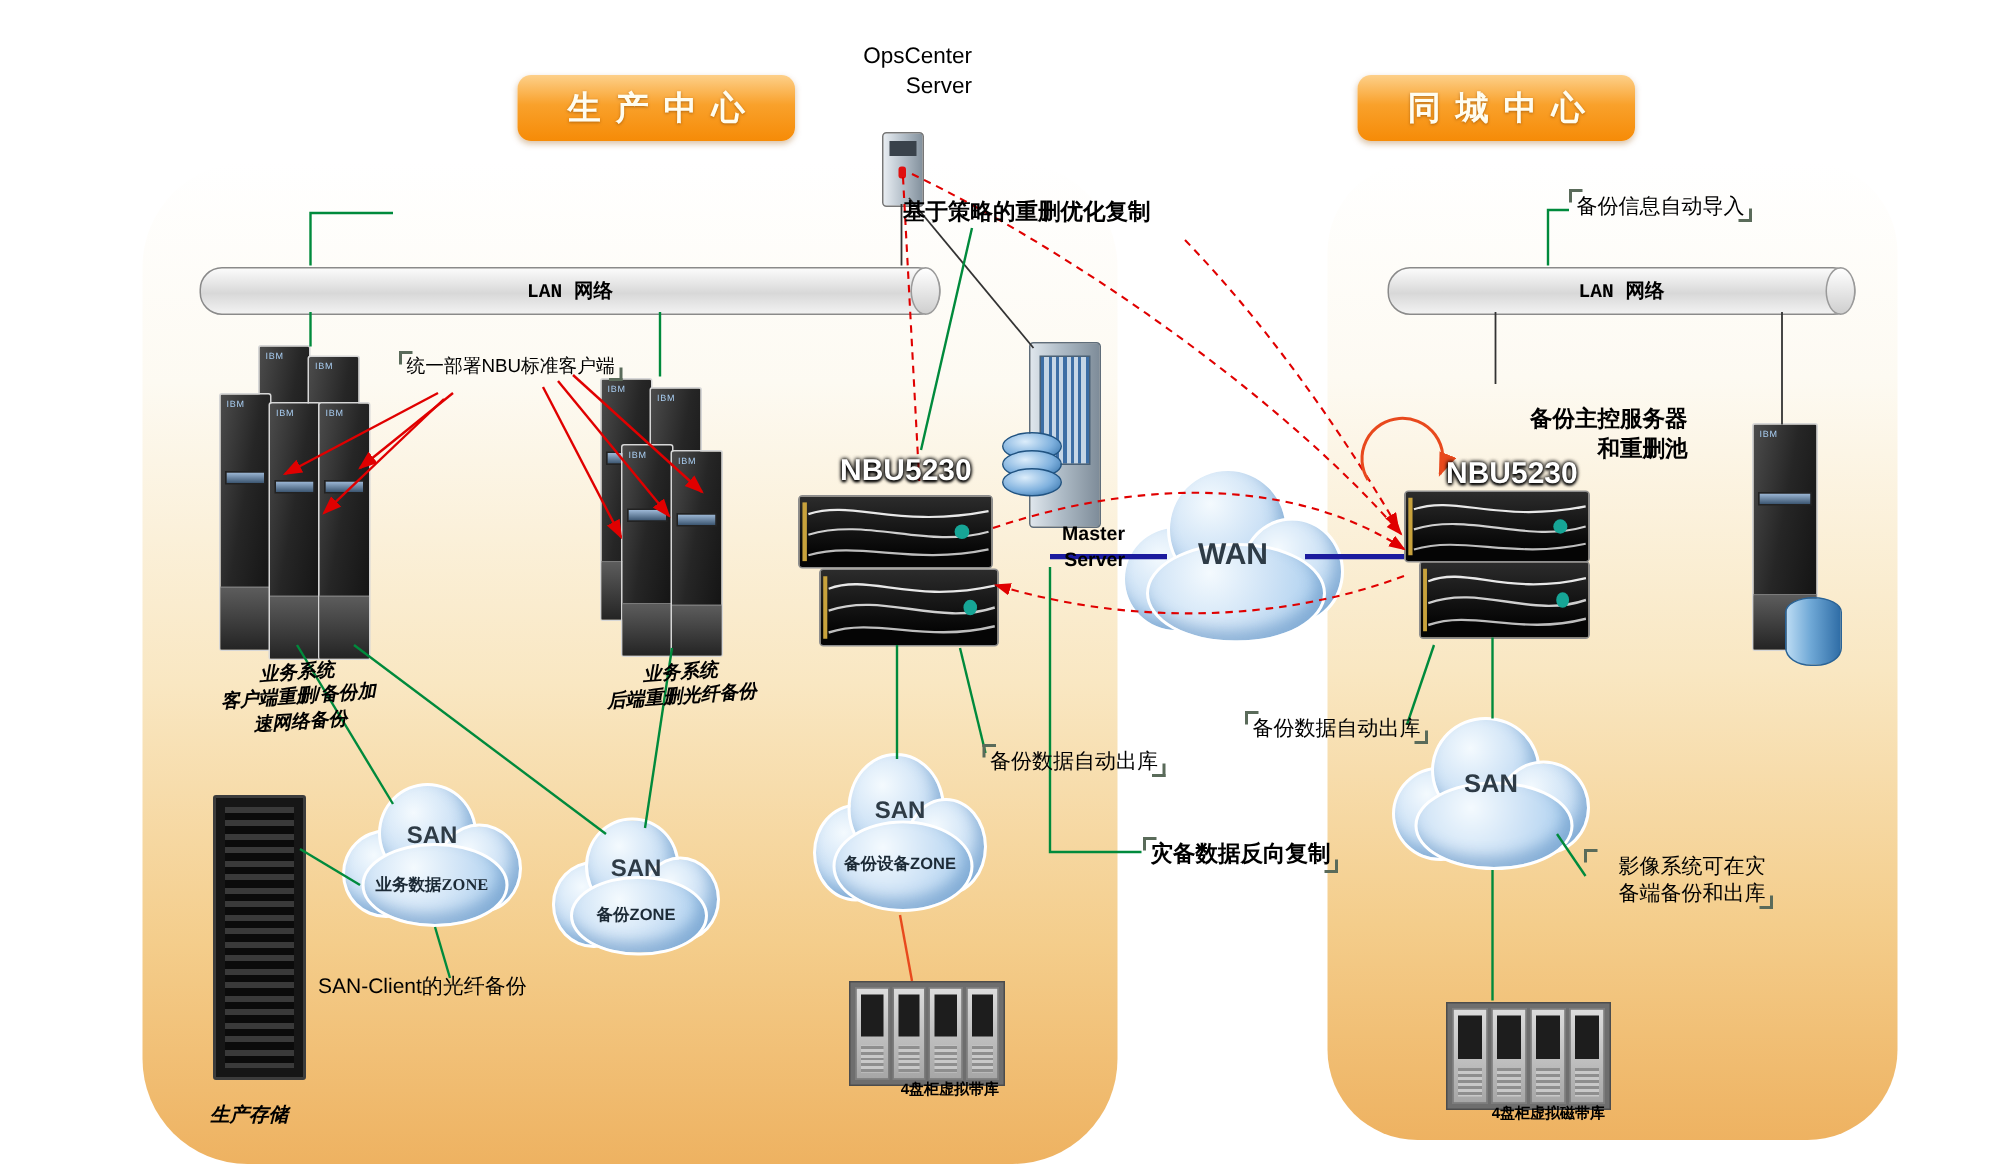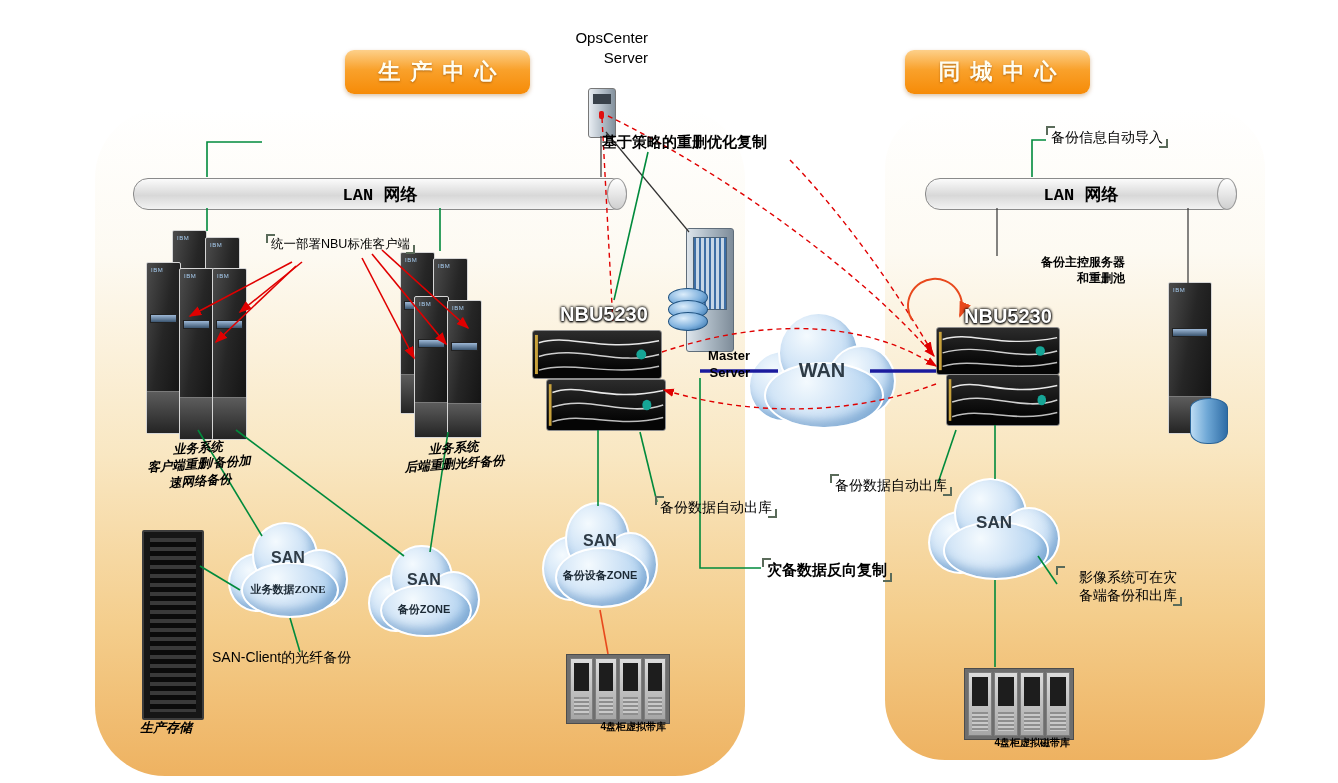--- a/index.html
+++ b/index.html
@@ -17,21 +17,21 @@
     background:linear-gradient(180deg,#fdd08a 0%,#f9a12b 45%,#f68b07 100%);
     box-shadow:0 2px 4px rgba(150,80,0,.35);
     display:flex;align-items:center;justify-content:center;
     color:#fffdf0;font-size:22px;font-weight:bold;letter-spacing:10px;text-indent:10px;
     text-shadow:0 1px 2px rgba(120,60,0,.55);}
 
   
   .pipe{position:absolute;height:30px;border:1px solid #8a8a8a;border-radius:15px;z-index:2;
     background:linear-gradient(180deg,#fbfbfb 0%,#d8d8d8 55%,#f2f2f2 100%);
     display:flex;align-items:center;justify-content:center;
-    font-family:"Liberation Mono","DejaVu Sans Mono",monospace;font-size:17px;font-weight:bold;}
+    font-family:"Liberation Mono","DejaVu Sans Mono",monospace;font-size:13px;font-weight:bold;}
   .pipe::after{content:"";position:absolute;right:-1px;top:-1px;width:18px;height:30px;
     border:1px solid #9a9a9a;border-radius:50%;
     background:linear-gradient(180deg,#ffffff,#cfcfcf);}
 
   
   .tower{position:absolute;width:33px;border:1px solid #d6d6d6;border-radius:2px;z-index:2;
     background:linear-gradient(100deg,#4c4c4c 0%,#262626 45%,#101010 100%);}
   .tower .ibm{position:absolute;top:4px;left:4px;font-size:6px;color:#a9cef2;letter-spacing:.5px;}
   .tower .bay{position:absolute;top:30%;left:3px;right:3px;height:7px;
     background:linear-gradient(180deg,#9db8d6,#3c5671);border:1px solid #222;}
@@ -202,21 +202,21 @@
 
   <div class="mtower" style="left:686px;top:228px;width:46px;height:122px;"></div>
   <div class="disk" style="left:668px;top:288px;"></div>
   <div class="disk" style="left:668px;top:300px;"></div>
   <div class="disk" style="left:668px;top:312px;"></div>
   <div class="txt b ctr" style="left:672px;top:348px;width:78px;font-size:13px;">
     <div>Master</div>
     <div>Server</div>
   </div>
 
-  <div class="txt b ctr" style="left:975px;top:255px;width:150px;font-size:12px;">
+  <div class="txt b ctr" style="left:975px;top:270px;width:150px;font-size:15px;">
     <div>备份主控服务器</div>
     <div>和重删池</div>
   </div>
   <div class="txt nbu-name" style="left:964px;top:303px;">NBU5230</div>
   <div class="nbu" style="left:936px;top:327px;width:122px;height:46px;">
     <svg viewBox="0 0 130 48" preserveAspectRatio="none">
       <rect x="2" y="4" width="3" height="40" fill="#c8a23c"></rect>
       <path d="M6,12 C36,2 66,22 128,10" stroke="#e8e8e8" stroke-width="1.5" fill="none"></path>
       <path d="M6,26 C46,14 86,36 128,24" stroke="#cfcfcf" stroke-width="1.5" fill="none"></path>
       <path d="M6,40 C41,30 76,47 128,36" stroke="#bdbdbd" stroke-width="1.5" fill="none"></path>
@@ -270,21 +270,21 @@
 
   <div class="cloud" style="left:928px;top:478px;width:132px;height:102px;">
     <div class="lobe l1"></div>
     <div class="lobe l2"></div>
     <div class="lobe l3"></div>
     <div class="lobe l4"></div>
     <div class="cname" style="top:34%;font-size:17px;">SAN</div>
   </div>
 
   <div class="rack" style="left:142px;top:530px;width:58px;height:186px;"></div>
-  <div class="txt b" style="left:140px;top:720px;font-size:13px;font-style:italic;">生产存储</div>
+  <div class="txt b" style="left:140px;top:735px;font-size:13px;font-style:italic;">生产存储</div>
 
   <div class="tape" style="left:566px;top:654px;width:96px;height:62px;">
     <div class="mod"></div>
     <div class="mod"></div>
     <div class="mod"></div>
     <div class="mod"></div>
   </div>
   <div class="txt tiny ctr" style="left:570px;top:720px;width:96px;">4盘柜虚拟带库</div>
 
   <div class="tape" style="left:964px;top:668px;width:102px;height:64px;">

